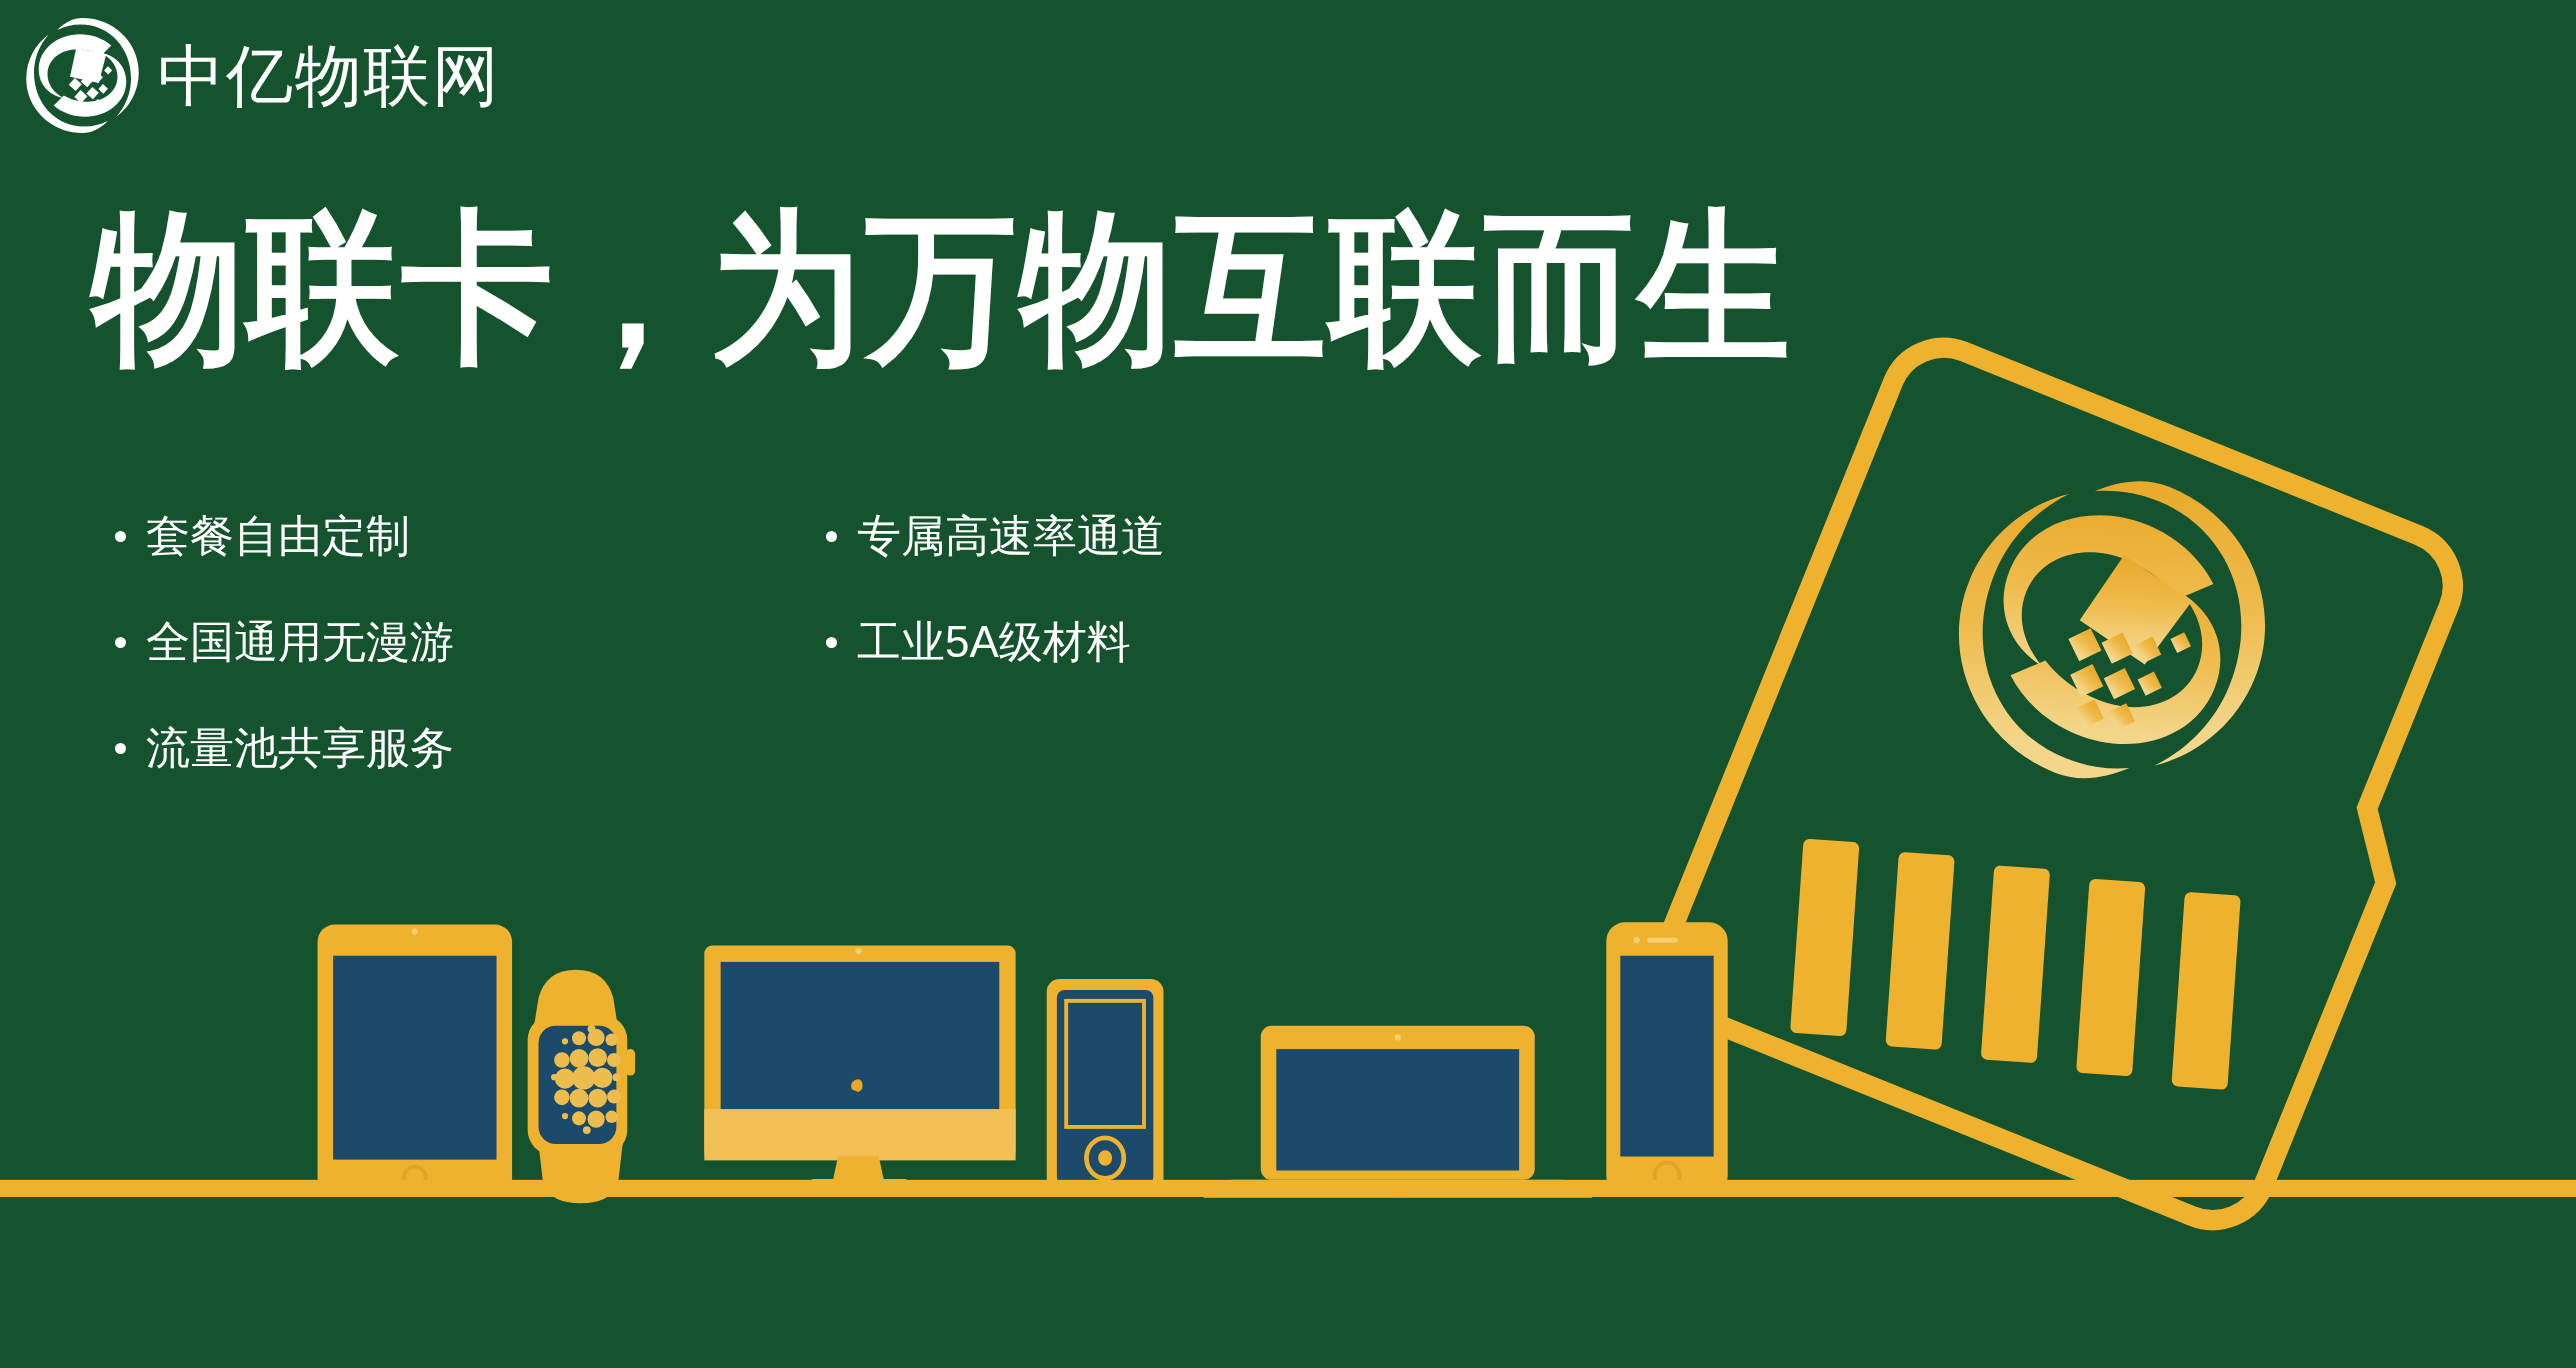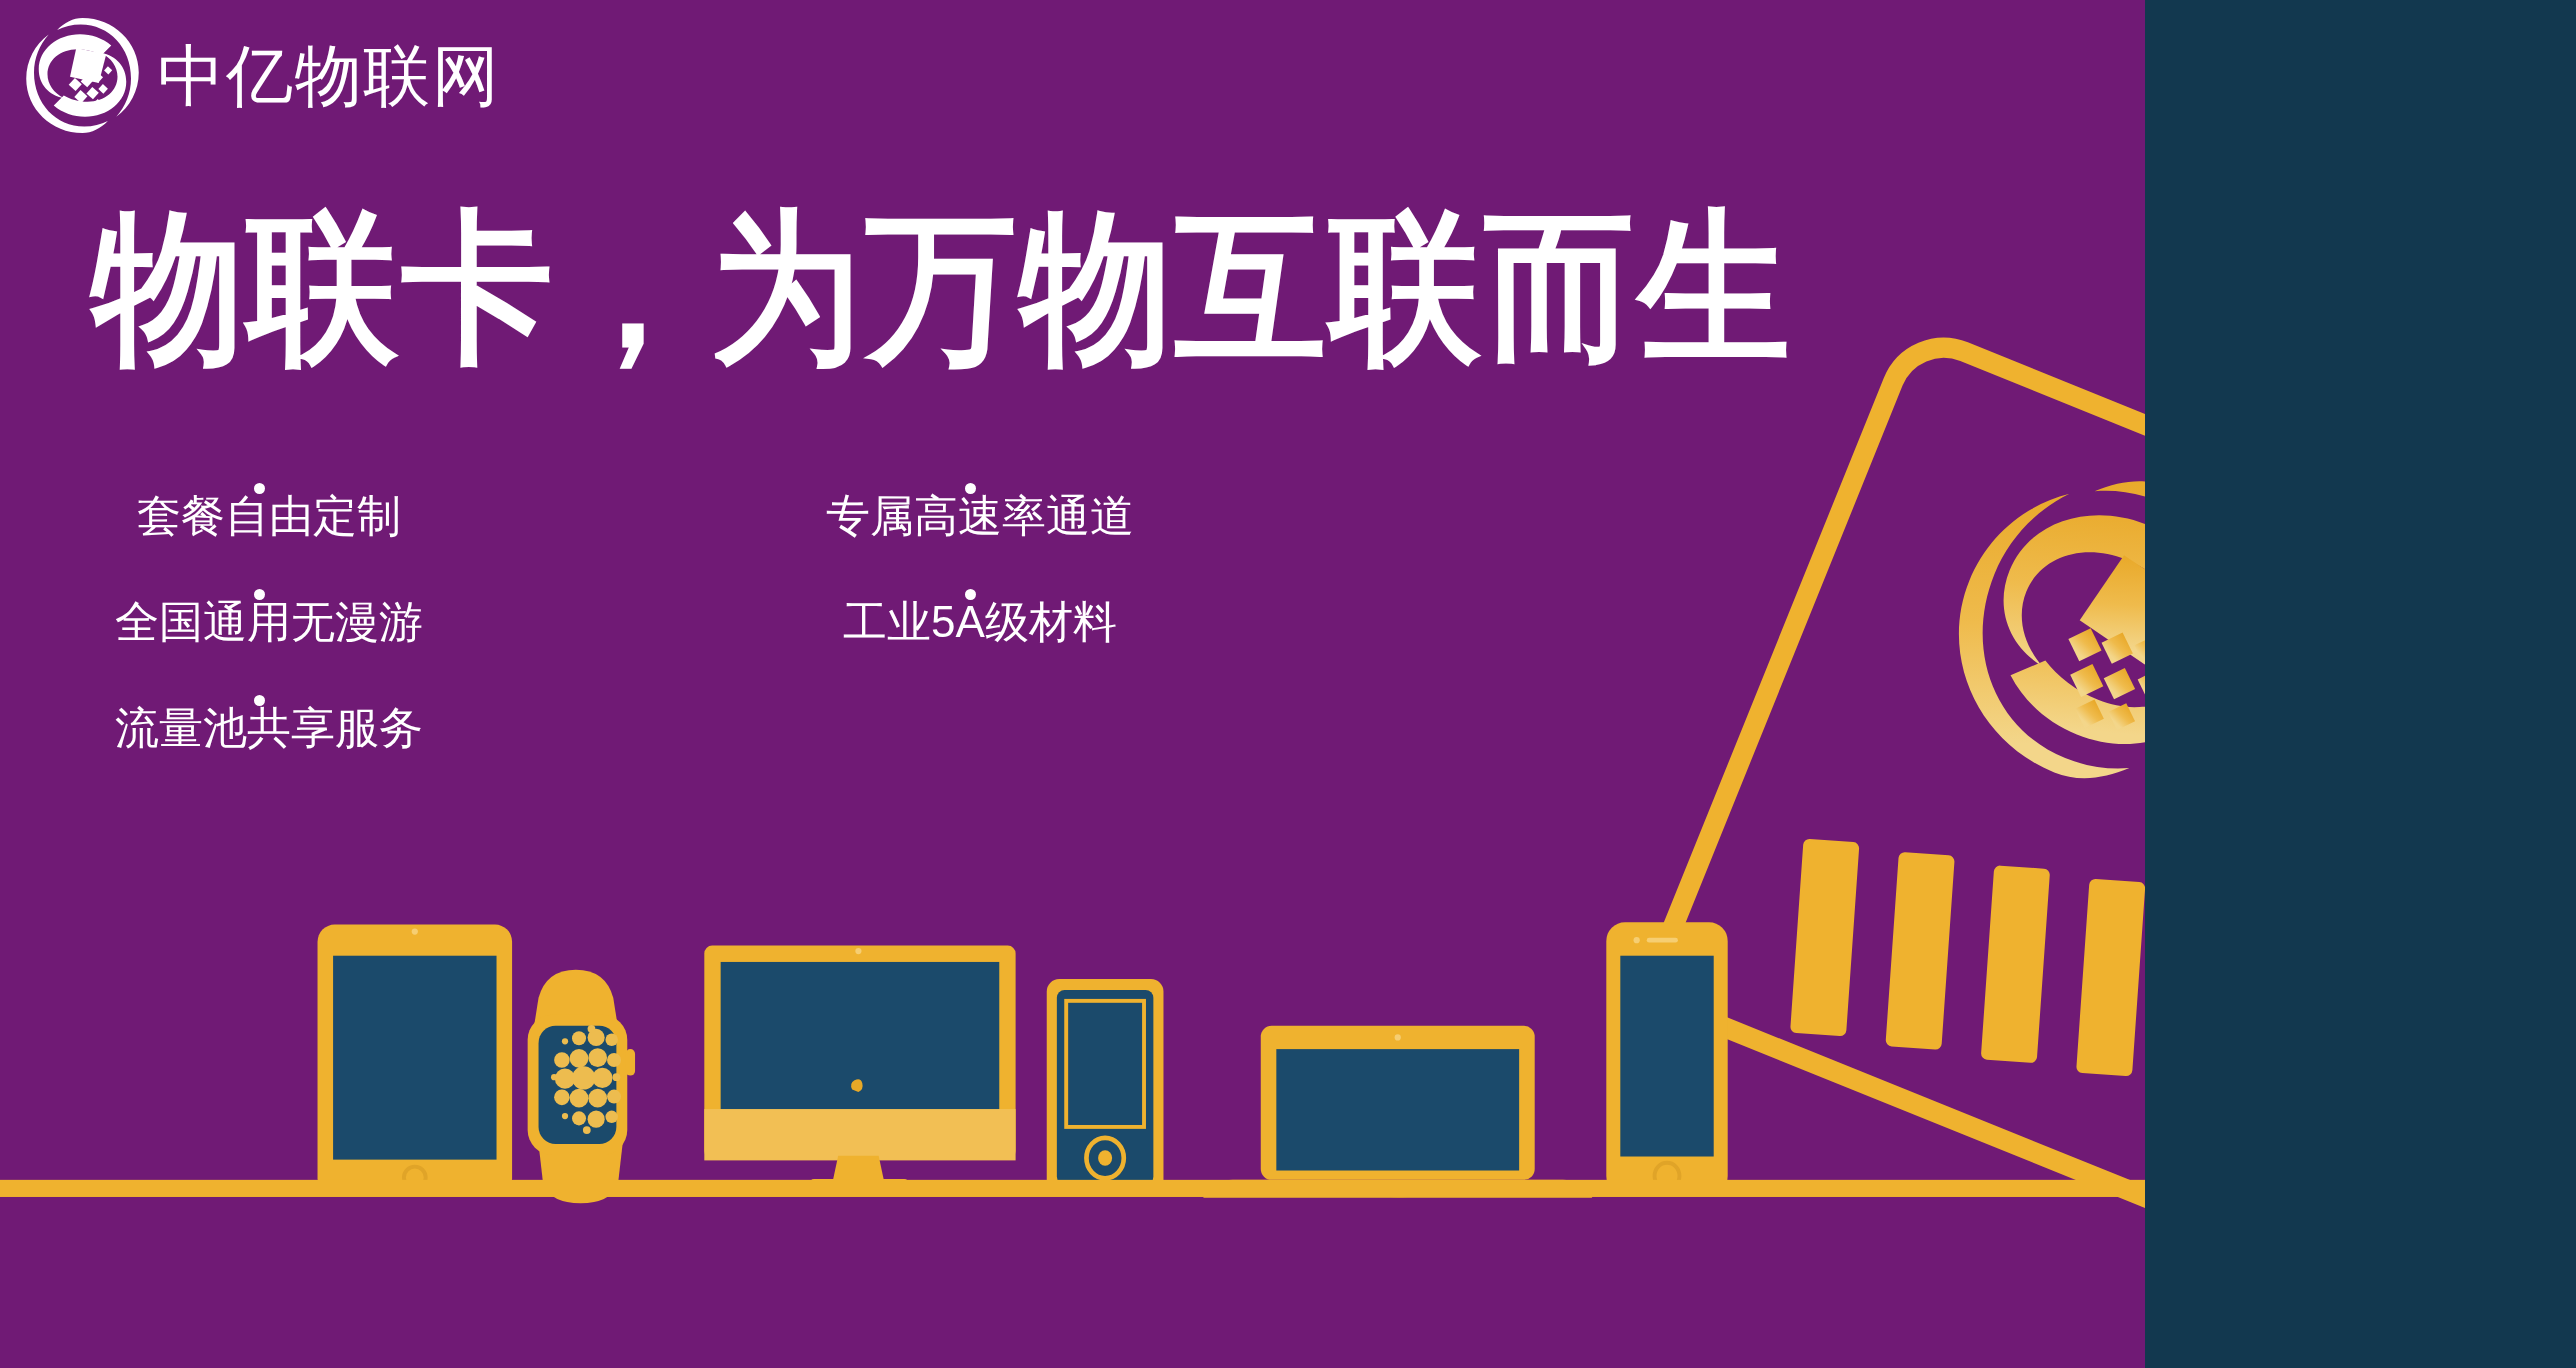--- a/index.html
+++ b/index.html
@@ -1,22 +1,22 @@
 <!DOCTYPE html>
 <html style="font-size:12.5px"><head>
 <meta charset="utf-8">
 <style>
   html,body{margin:0;padding:0;background:#12384f;}
   body{font-family:"Liberation Sans","DejaVu Sans",sans-serif;}
 
   #stage{
     position:relative;
-    width:2145px;
+    width:2576px;
     height:1369px;
-    background:#701a75;
+    background:#14532d;
     overflow:hidden;
   }
 
   
   #brand{
     position:absolute;
     left:20px; top:11px;
     display:flex; align-items:center; gap:12.5px;
     height:128px;
   }
@@ -52,21 +52,20 @@
   #col-right{left:826px; top:483px;}
   .bullet-item{
     display:flex;
     align-items:center;
     height:106px;
     color:#ffffff;
     font-size:44px;
     line-height:1;
     white-space:nowrap;
     font-family:"Liberation Sans","DejaVu Sans",sans-serif;
-    flex-direction:column;
   }
   .bullet-dot{
     width:11px;height:11px;border-radius:50%;
     background:#ffffff;
     margin-right:20px;
     flex:0 0 auto;
   }
 
   
   #artwork{

